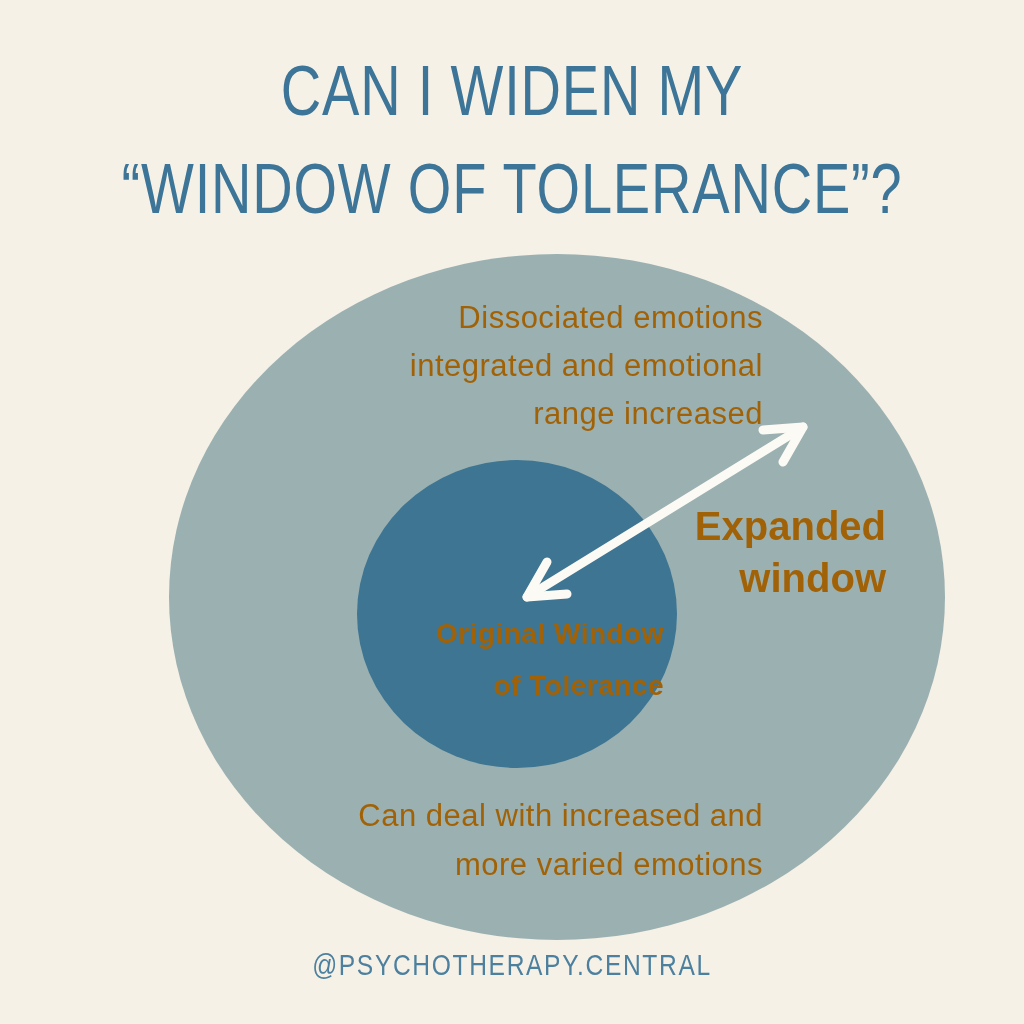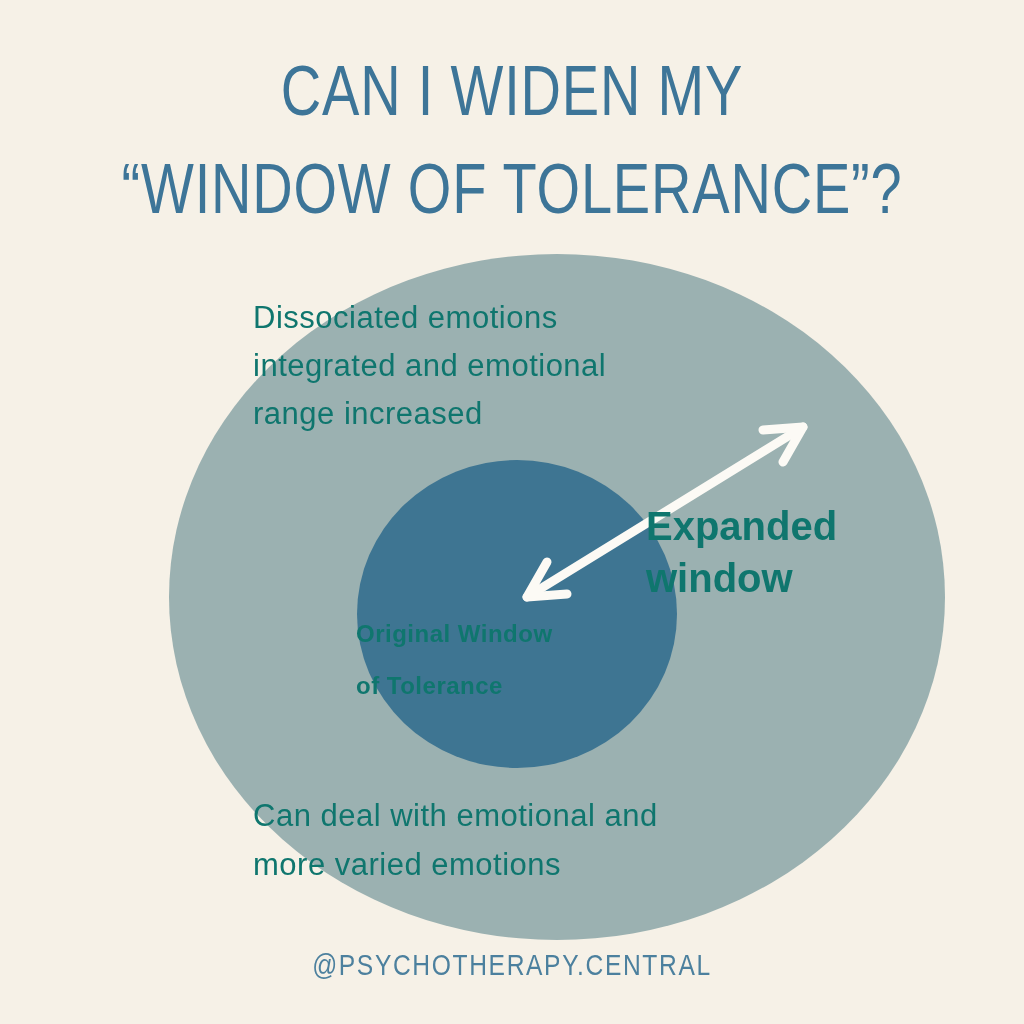--- a/index.html
+++ b/index.html
@@ -48,45 +48,45 @@
     left: 357px;
     top: 460px;
     width: 320px;
     height: 308px;
     border-radius: 50%;
     background: #3e7592;
   }
   .circle-text {
     position: absolute;
     margin: 0;
-    color: #0f766e;
-    text-align: left;
+    color: #a16207;
+    text-align: right;
     white-space: pre-line;
   }
   .outer-top-text {
     left: 253px;
     top: 294px;
     width: 510px;
     font-size: 31px;
     line-height: 48px;
     letter-spacing: 0.5px;
   }
   .outer-bottom-text {
     left: 253px;
     top: 791px;
     width: 510px;
     font-size: 31px;
     line-height: 49px;
     letter-spacing: 0.5px;
   }
   .inner-label {
-    left: 356px;
+    left: 344px;
     top: 608px;
     width: 320px;
-    font-size: 24px;
+    font-size: 28px;
     line-height: 52px;
     font-weight: bold;
     letter-spacing: 0.5px;
   }
   .arrow-label {
     left: 646px;
     top: 500px;
     width: 240px;
     font-size: 40px;
     line-height: 52px;
@@ -124,21 +124,21 @@
     <span class="title-line">“WINDOW OF TOLERANCE”?</span>
   </h1>
 
   <div class="outer-circle"></div>
   <div class="inner-circle"></div>
 
   <p class="circle-text outer-top-text">Dissociated emotions
 integrated and emotional
 range increased</p>
 
-  <p class="circle-text outer-bottom-text">Can deal with emotional and
+  <p class="circle-text outer-bottom-text">Can deal with increased and
 more varied emotions</p>
 
   <p class="circle-text inner-label">Original Window
 of Tolerance</p>
 
   <svg class="arrow-svg" viewBox="0 0 320 206">
     <line x1="22" y1="189" x2="298" y2="19" stroke="#fcfaf5" stroke-width="9" stroke-linecap="round"></line>
     <polyline points="258,22 298,19 278,54" fill="none" stroke="#fcfaf5" stroke-width="9" stroke-linecap="round" stroke-linejoin="round"></polyline>
     <polyline points="62,186 22,189 42,154" fill="none" stroke="#fcfaf5" stroke-width="9" stroke-linecap="round" stroke-linejoin="round"></polyline>
   </svg>

